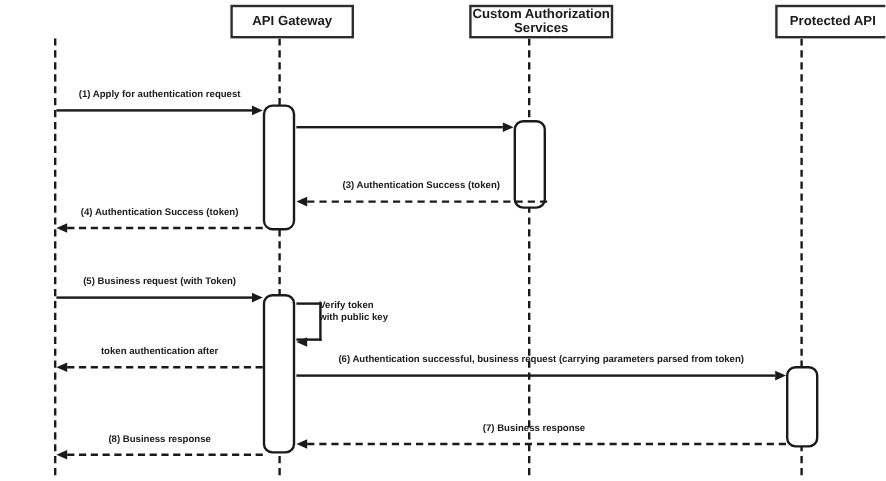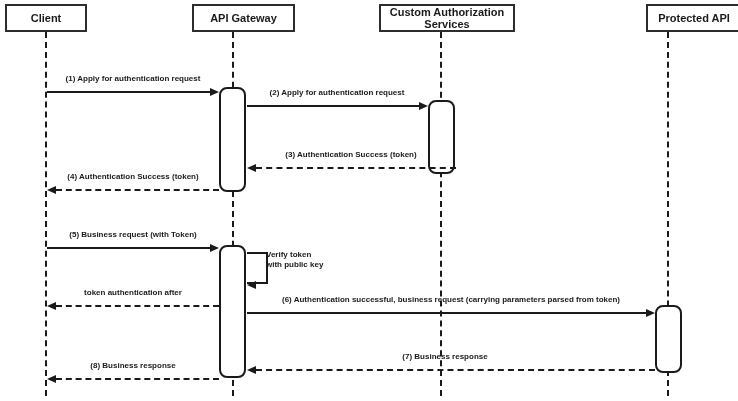--- a/index.html
+++ b/index.html
@@ -45,45 +45,41 @@
 </head>
 <body>
 
 <div id="canvas">
 
   <div class="lifeline" style="left:45px;"></div>
   <div class="lifeline" style="left:232px;"></div>
   <div class="lifeline" style="left:440px;"></div>
   <div class="lifeline" style="left:667px;"></div>
 
-  <div class="actor" style="left:5px;width:82px;">
-      <span>Client</span>
-    </div>
   <div class="actor" style="left:192px;width:103px;">
       <span>API Gateway</span>
     </div>
-  <div class="actor" style="left:379px;width:136px;">
+  <div class="actor" style="left:391px;width:120px;">
       <span>Custom Authorization Services</span>
     </div>
   <div class="actor" style="left:646px;width:96px;">
       <span>Protected API</span>
     </div>
 
   <div class="activation" style="left:219px;top:87px;height:105px;"></div>
   <div class="activation" style="left:428px;top:100px;height:74px;"></div>
   <div class="activation" style="left:219px;top:245px;height:133px;"></div>
   <div class="activation" style="left:655px;top:305px;height:68px;"></div>
 
   <div class="msg-line solid" style="left:47px;top:91px;width:164px;"></div>
   <div class="head right" style="left:210px;top:88px;"></div>
   <div class="msg-label" style="left:133px;top:74px;">(1) Apply for authentication request</div>
 
   <div class="msg-line solid" style="left:247px;top:105px;width:172px;"></div>
   <div class="head right" style="left:419px;top:102px;"></div>
-  <div class="msg-label" style="left:337px;top:88px;">(2) Apply for authentication request</div>
 
 
   <div class="msg-line dashed" style="left:256px;top:167px;width:200px;"></div>
   <div class="head left" style="left:247px;top:164px;"></div>
   <div class="msg-label" style="left:351px;top:150px;">(3) Authentication Success (token)</div>
 
   <div class="msg-line dashed" style="left:56px;top:189px;width:163px;"></div>
   <div class="head left" style="left:47px;top:186px;"></div>
   <div class="msg-label" style="left:133px;top:172px;">(4) Authentication Success (token)</div>
 

